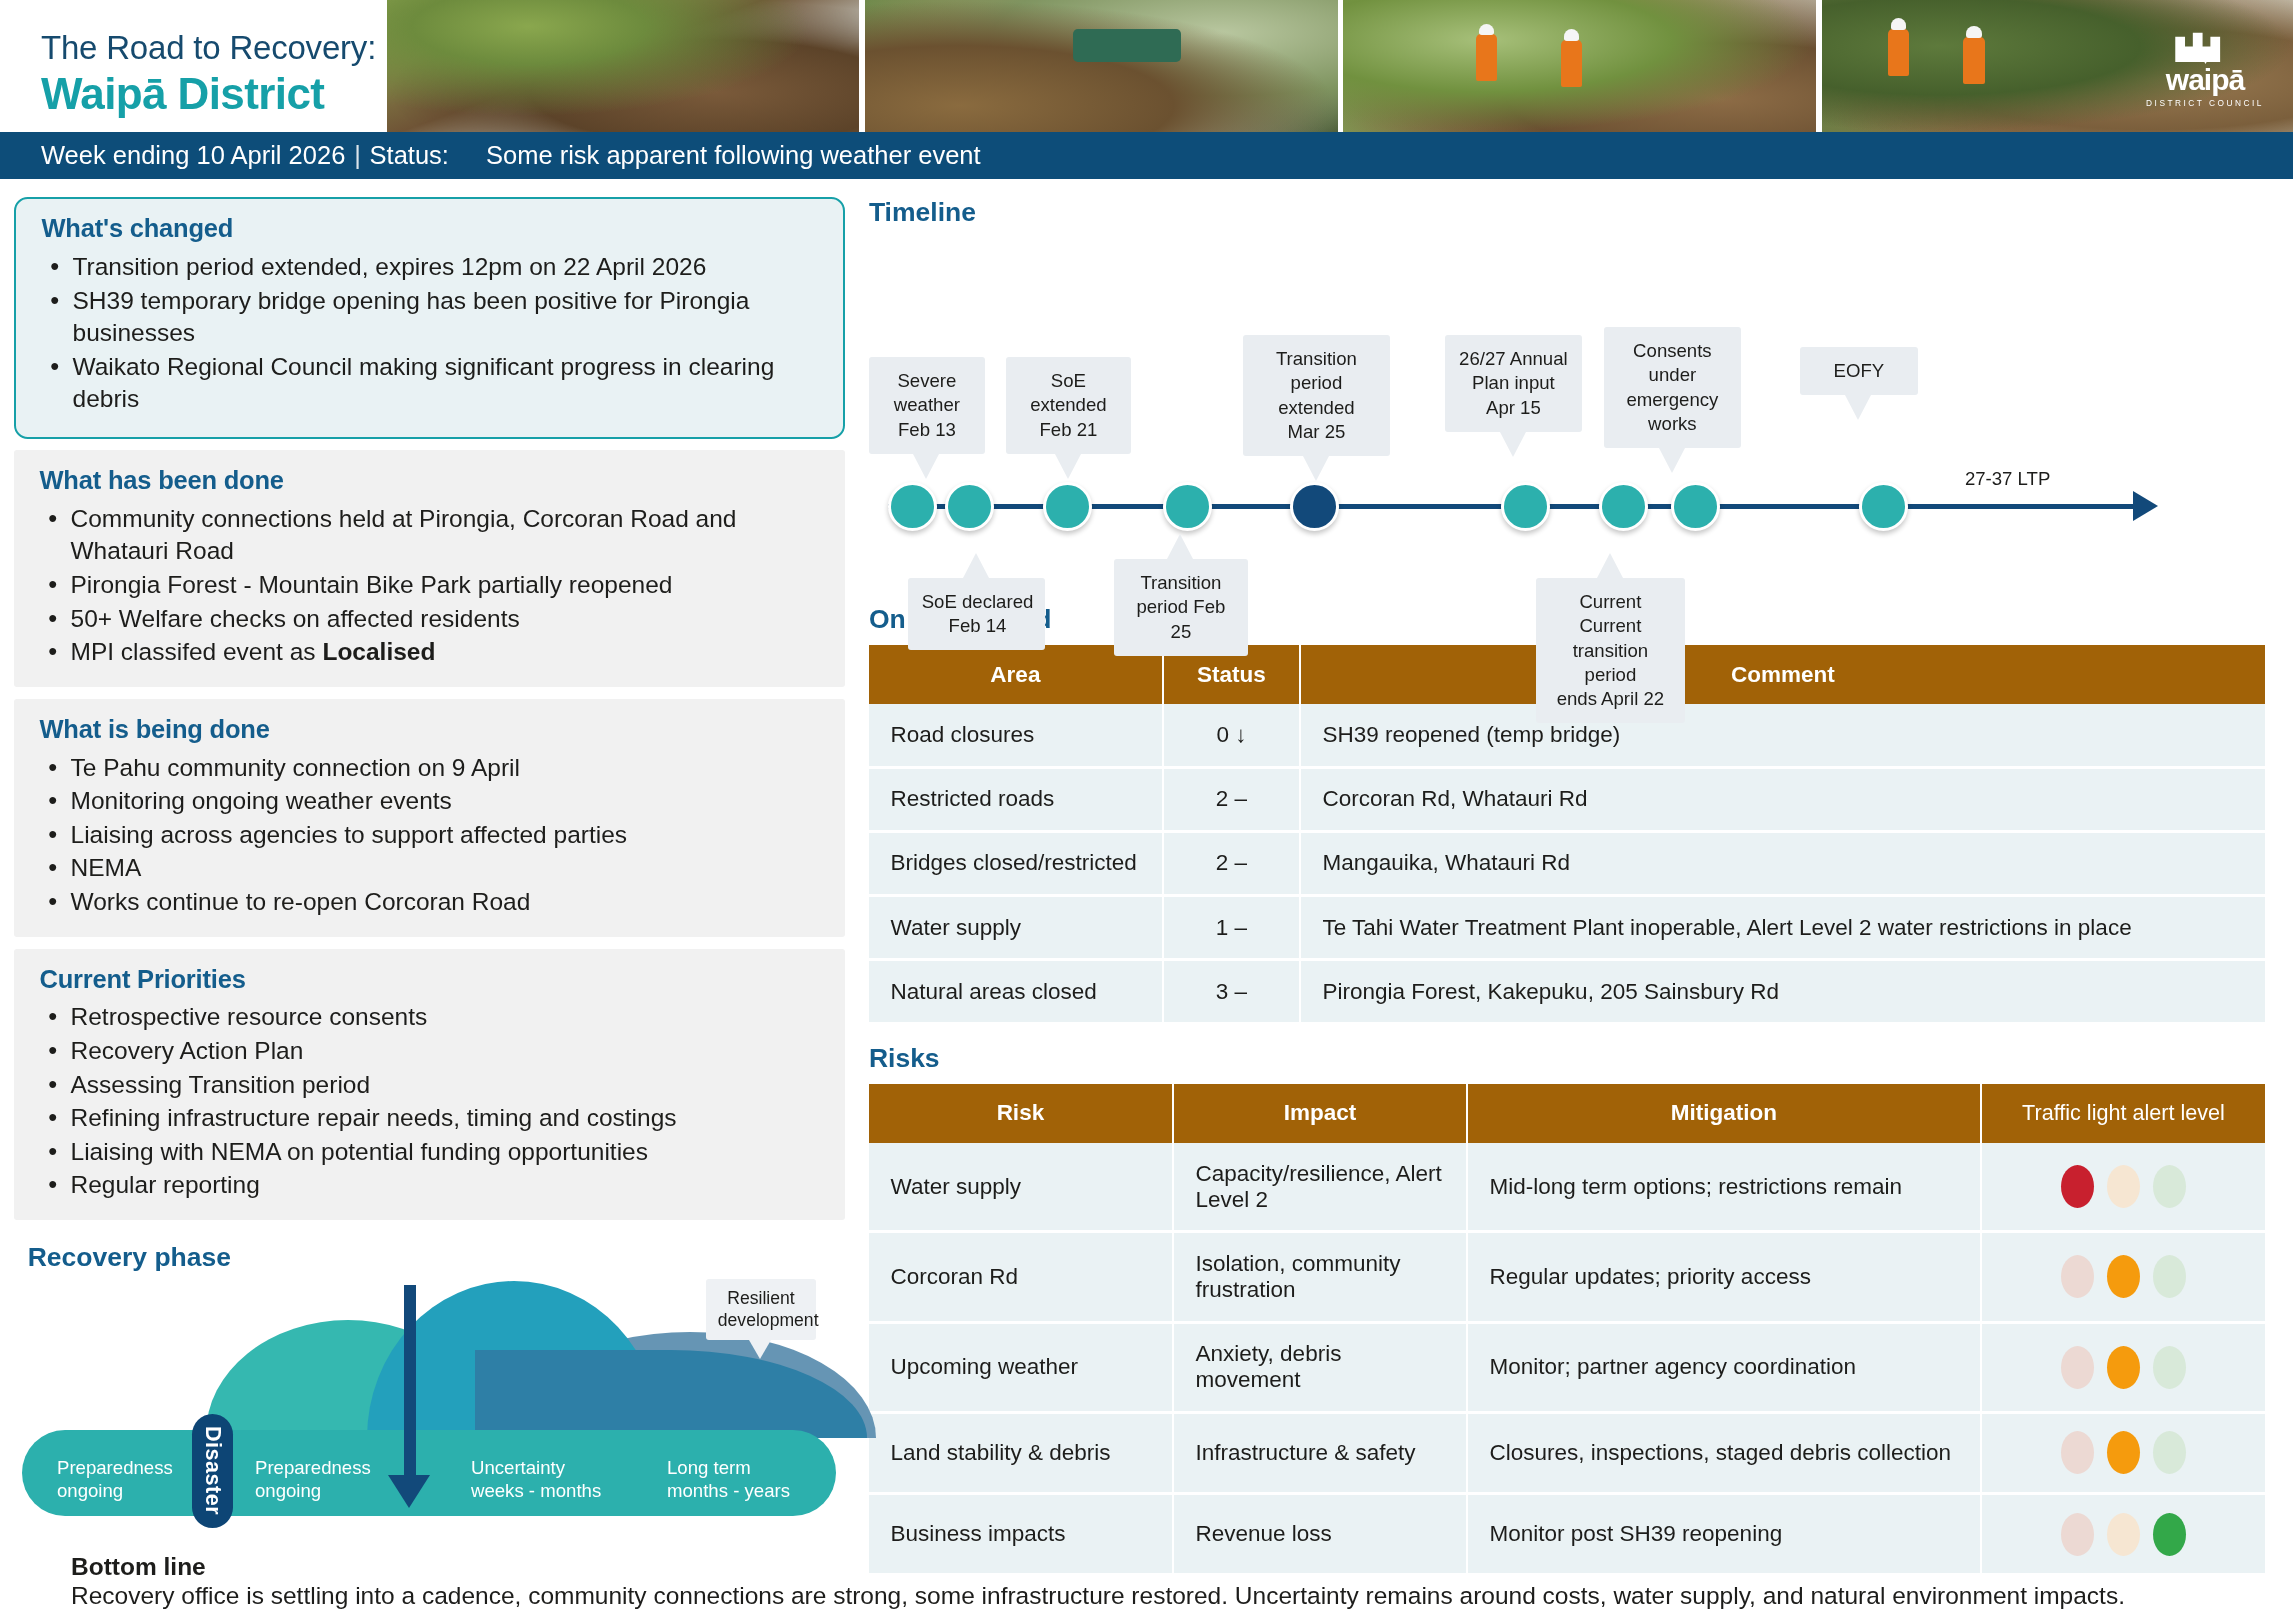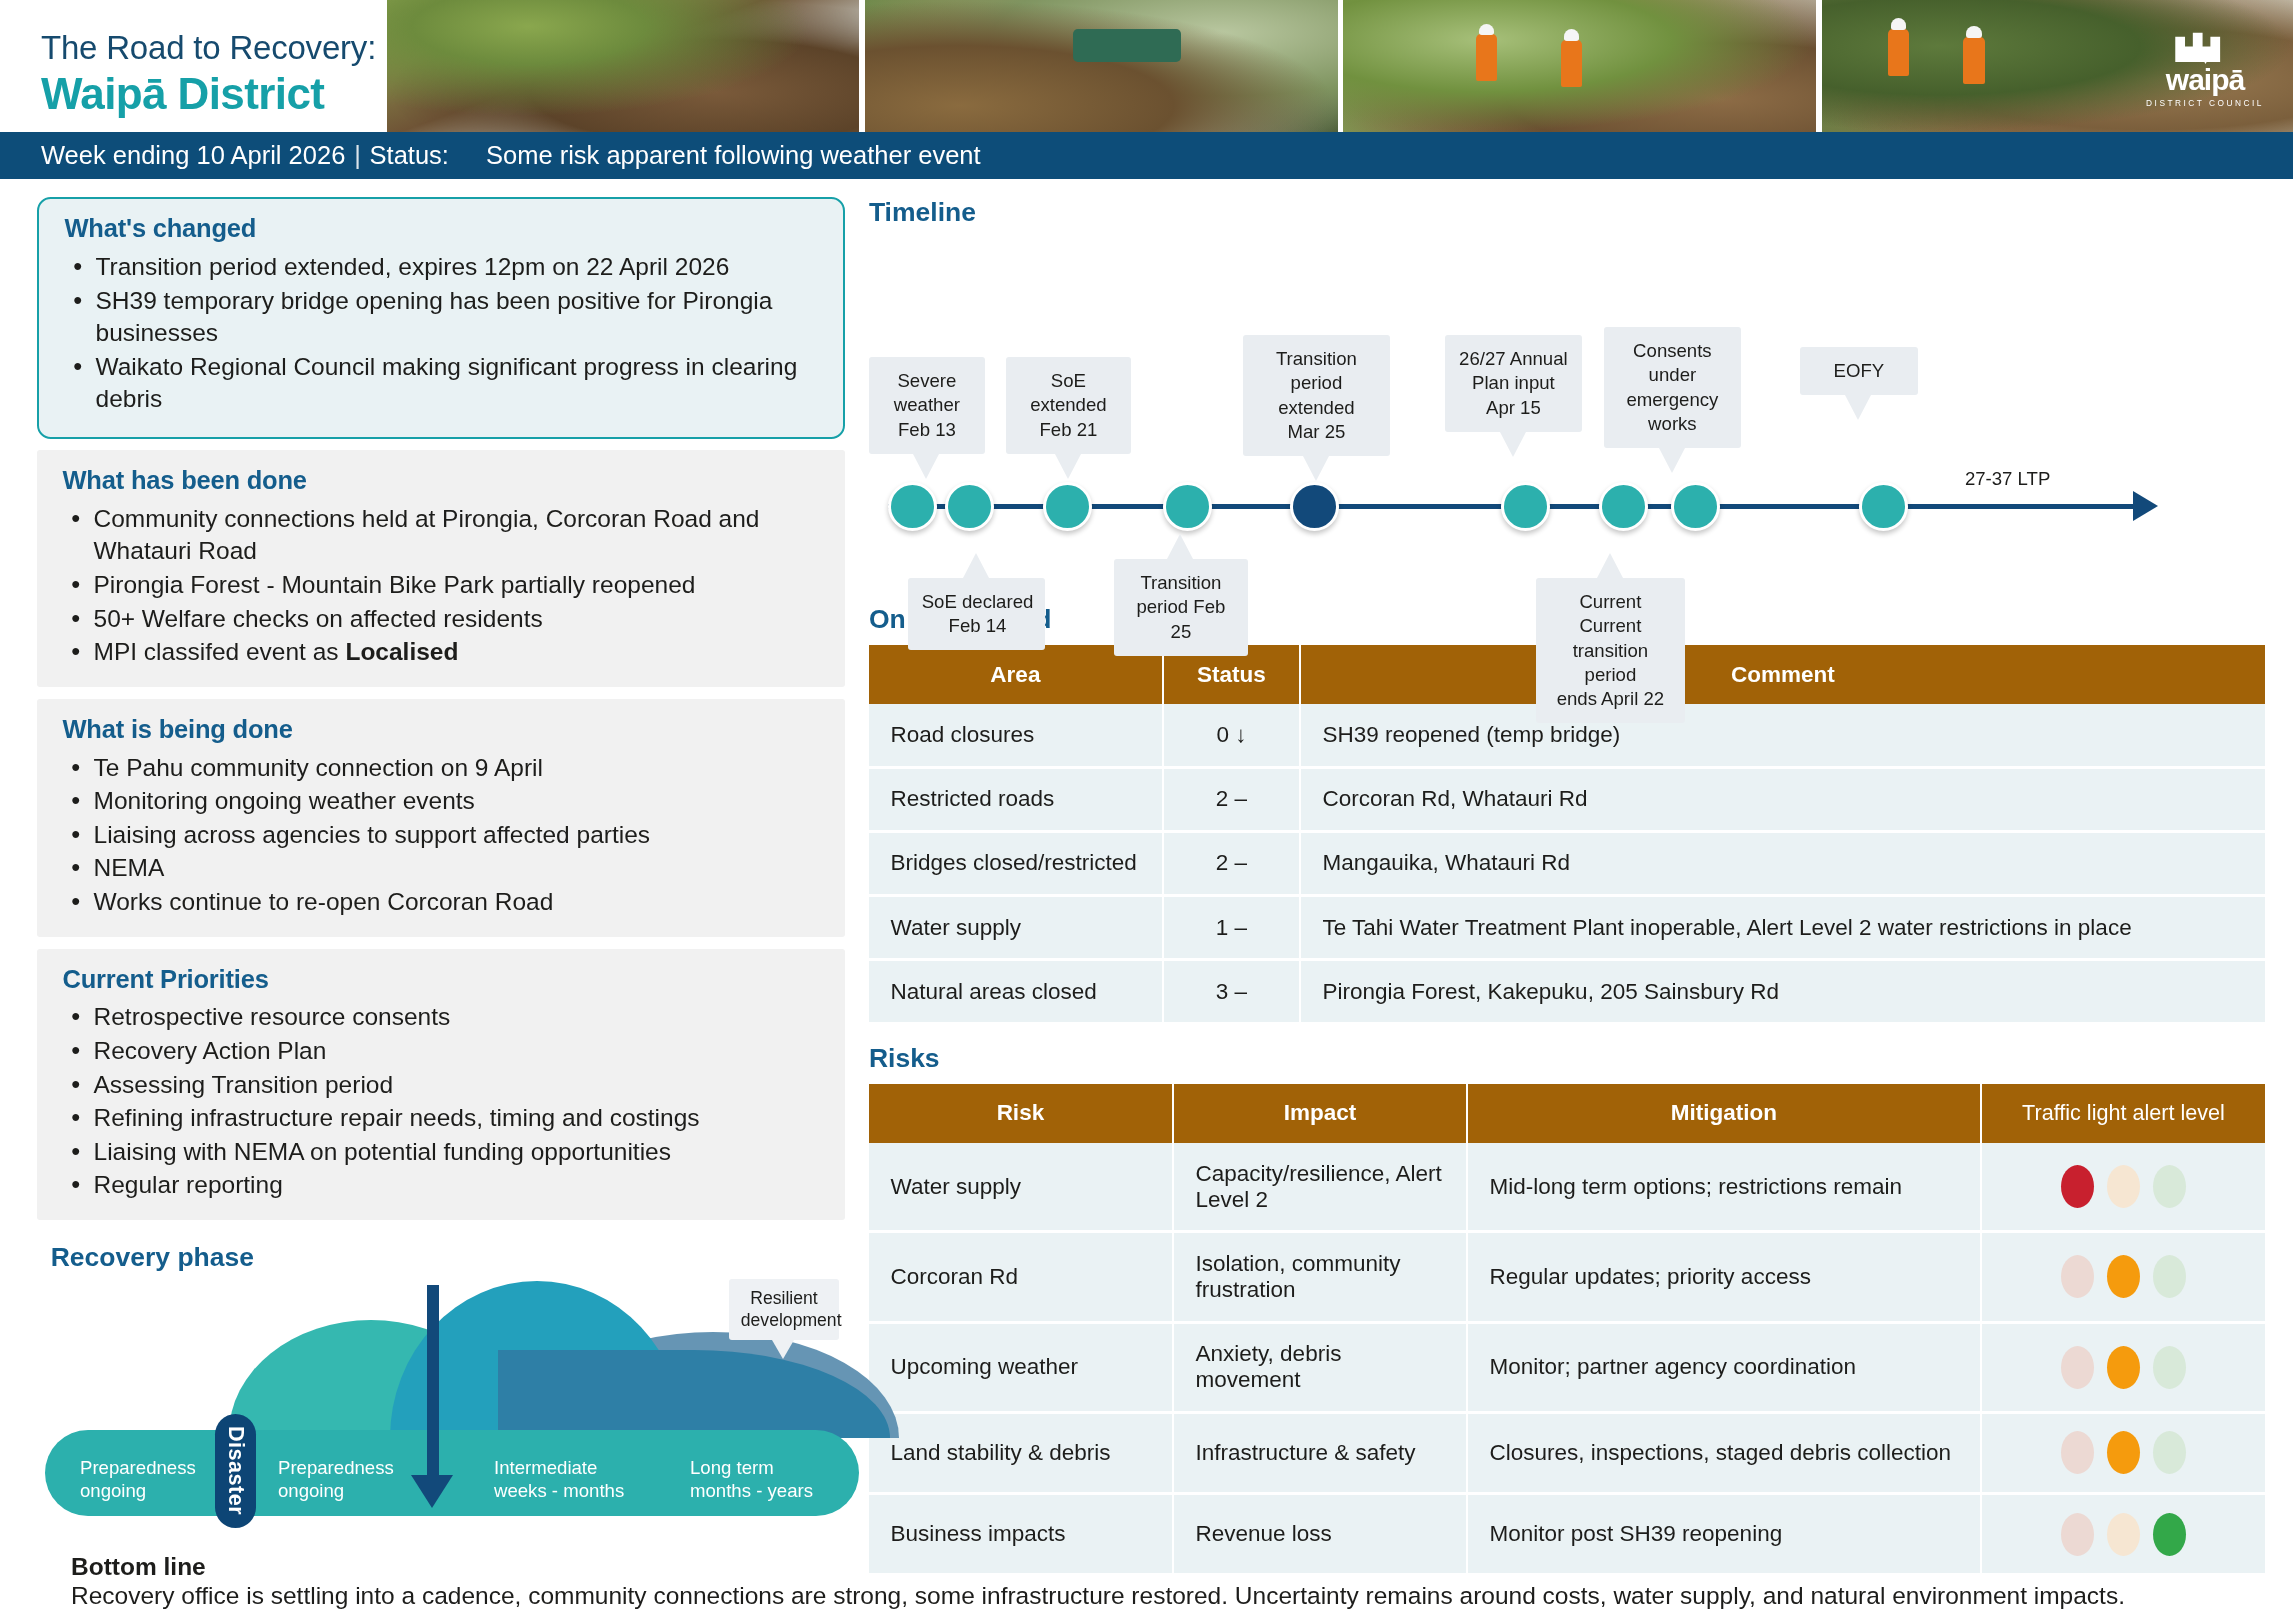--- a/index.html
+++ b/index.html
@@ -42,21 +42,21 @@
   .logo-sub { color:#fff; font-size:8.3px; letter-spacing:2.5px; margin-top:2.9px; }
 
   
   .statusbar { height:47px; background:#0d4d79; color:#fff; display:flex; align-items:center; padding-left:41px; font-size:25.5px; }
   .statusbar .wk { font-weight:400; }
   .statusbar .sep { margin:0 8.8px; opacity:.85; }
   .statusbar .stval { margin-left:37px; }
 
   
   .body { display:flex; padding:17.6px 0 0 0; height:calc(1622px - 132px - 47px); }
-  .leftcol { width: 863px; padding-left:37px; padding-right:17.6px; flex:none; }
+  .leftcol { width: 863px; padding-left:14px; padding-right:17.6px; flex:none; }
   .rightcol { flex:1; padding-right:29px; padding-left:5.9px; }
 
   
   .panel { background:#f1f1f1; border-radius:2.9px; padding:15.7px 25.5px 17.6px 25.5px; margin-bottom:11.8px; }
   .panel.highlight { background:#e9f2f4; border:2.9px solid #16a0a8; border-radius:13.7px; padding:15.7px 25.5px 19.6px 25.5px; }
   .panel h3 { color:#145d8c; font-size:25.5px; margin-bottom:7.8px; letter-spacing:-0.2px; }
   .panel.highlight h3 { color:#145d8c; }
   .panel ul { list-style:none; }
   .panel li { position:relative; padding-left:31px; font-size:24.5px; line-height:1.33; color:#1d1d1b; margin-bottom:1px; }
   .panel li:before { content:"\2022"; position:absolute; left:8.8px; top:-1px; font-size:25.5px; color:#1d1d1b; }
@@ -213,21 +213,21 @@
 
           <div class="rlabel" style="left:43px;">
             <div>Preparedness</div>
             <div>ongoing</div>
           </div>
           <div class="rlabel" style="left:241px;">
             <div>Preparedness</div>
             <div>ongoing</div>
           </div>
           <div class="rlabel" style="left:457px;">
-            <div>Intermediate</div>
+            <div>Uncertainty</div>
             <div>weeks - months</div>
           </div>
           <div class="rlabel" style="left:653px;">
             <div>Long term</div>
             <div>months - years</div>
           </div>
 
           <div class="disaster">
             <span>Disaster</span>
           </div>

